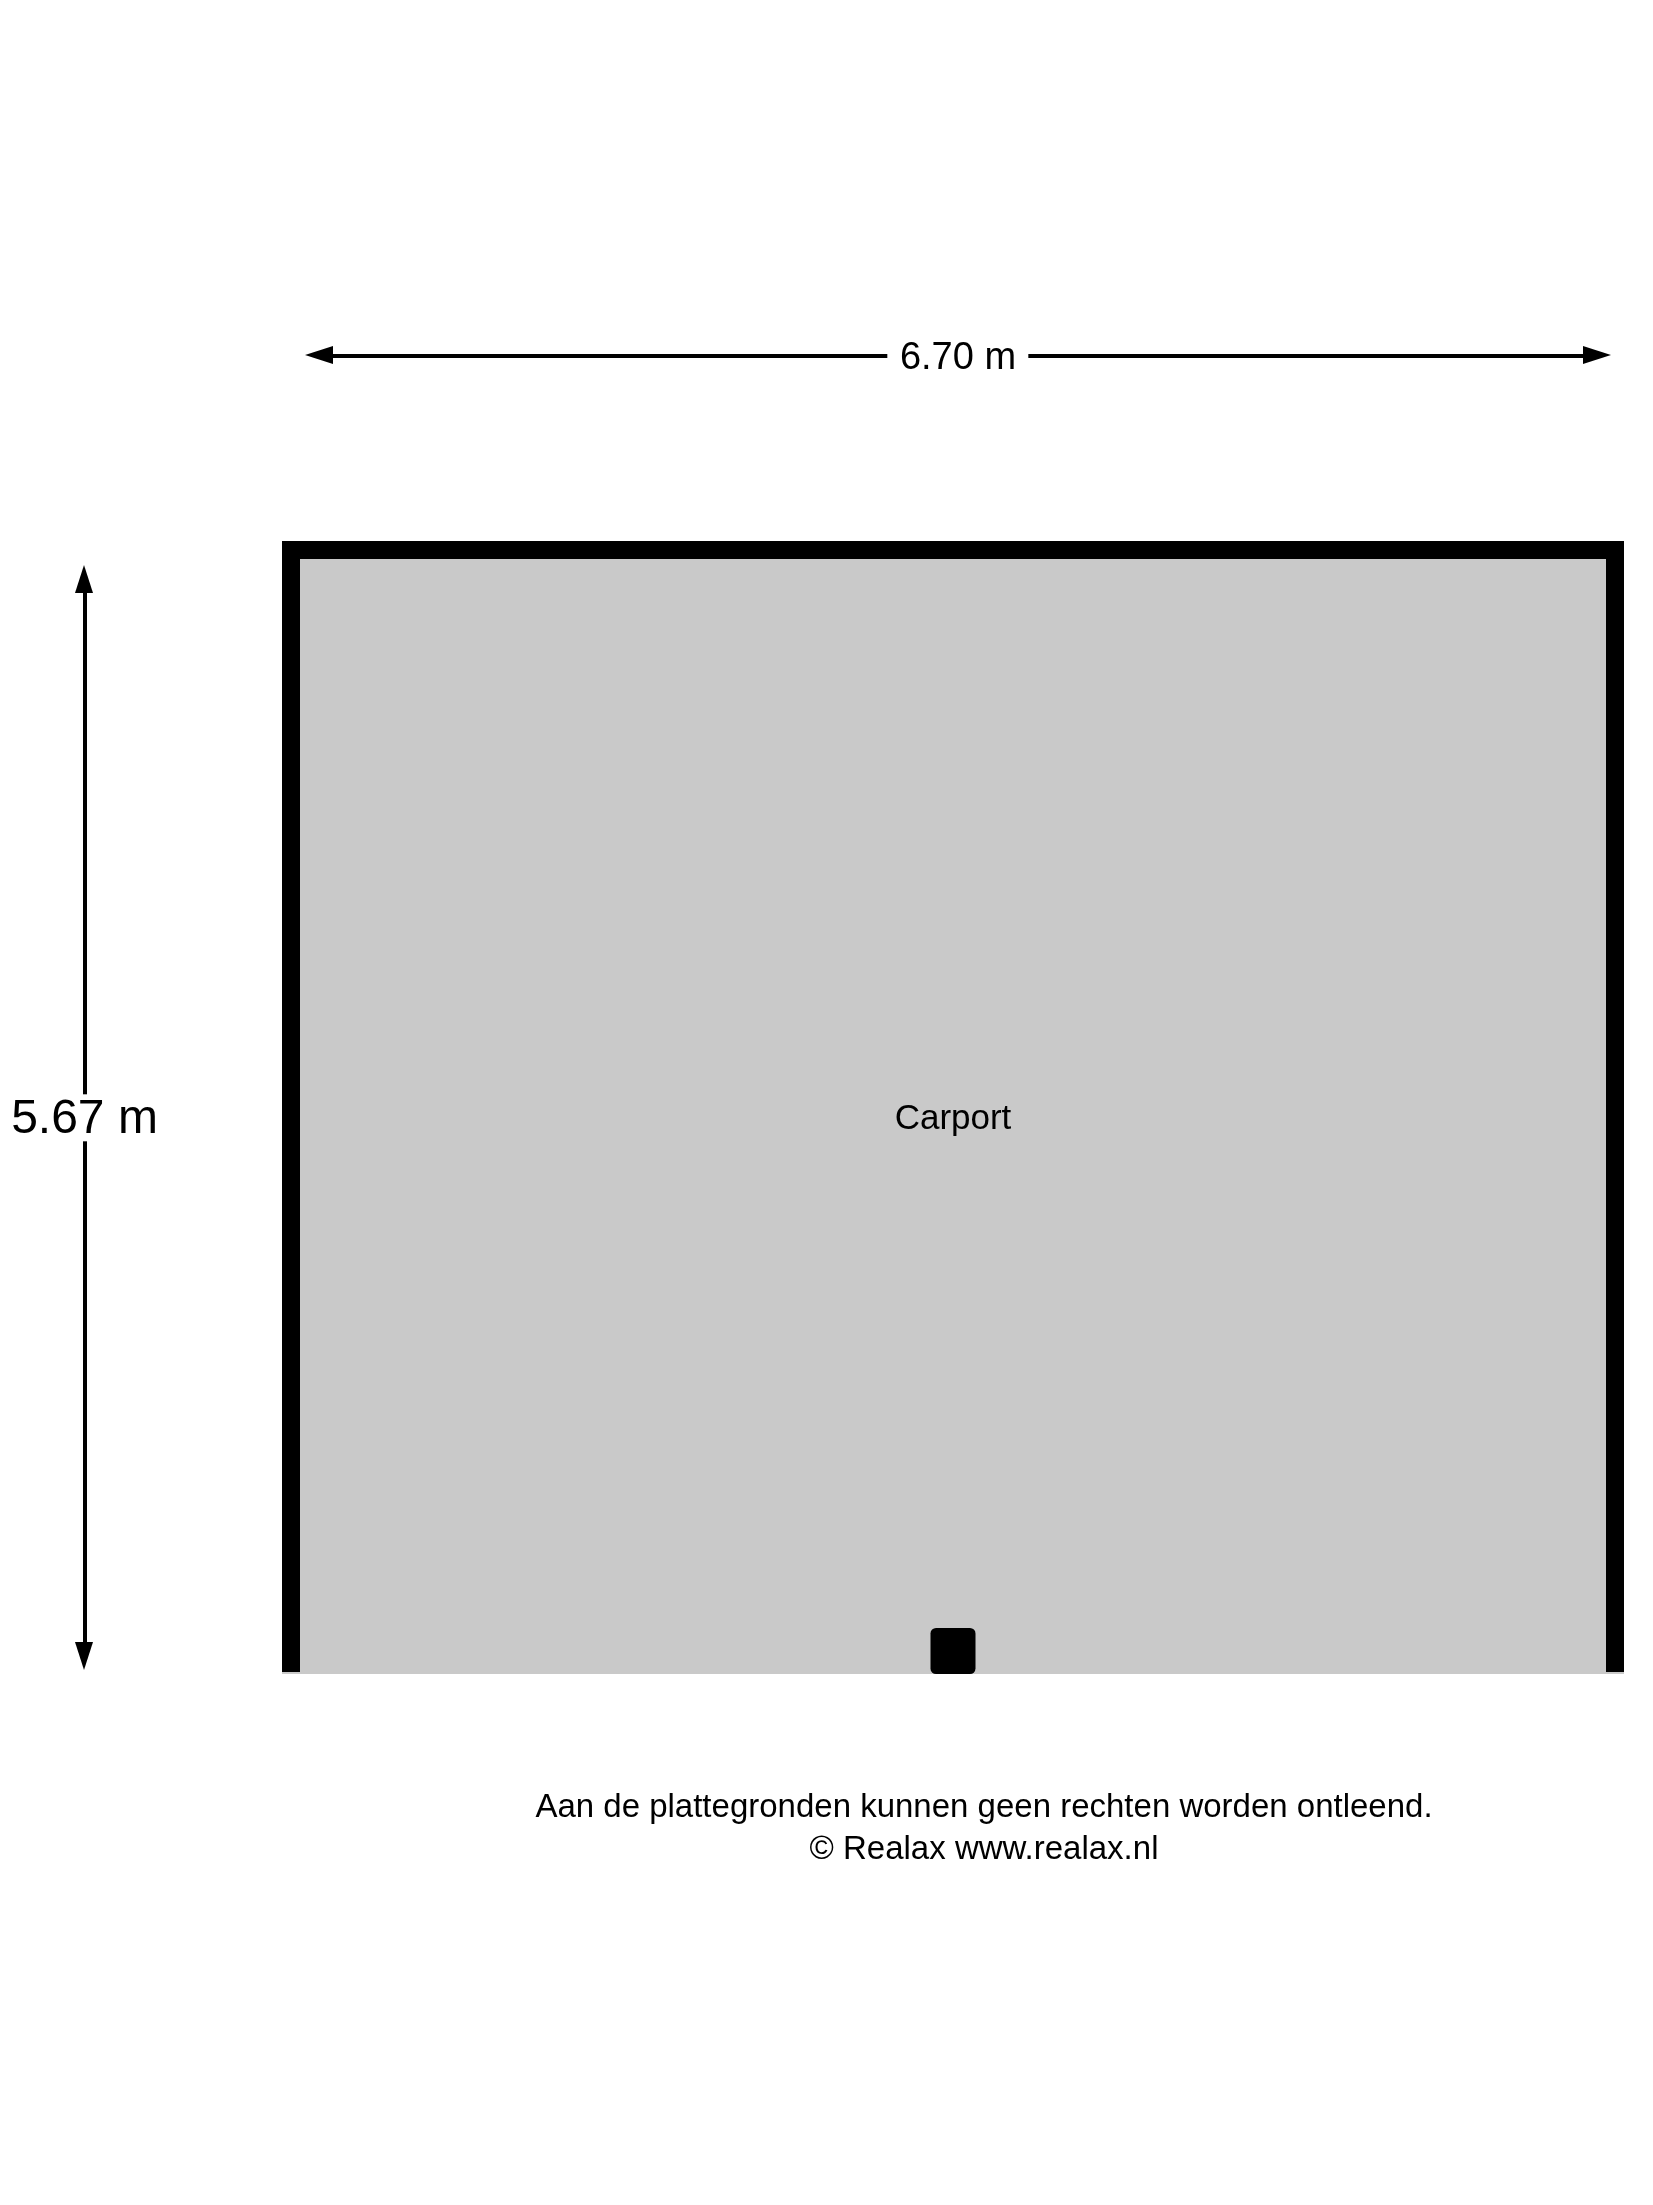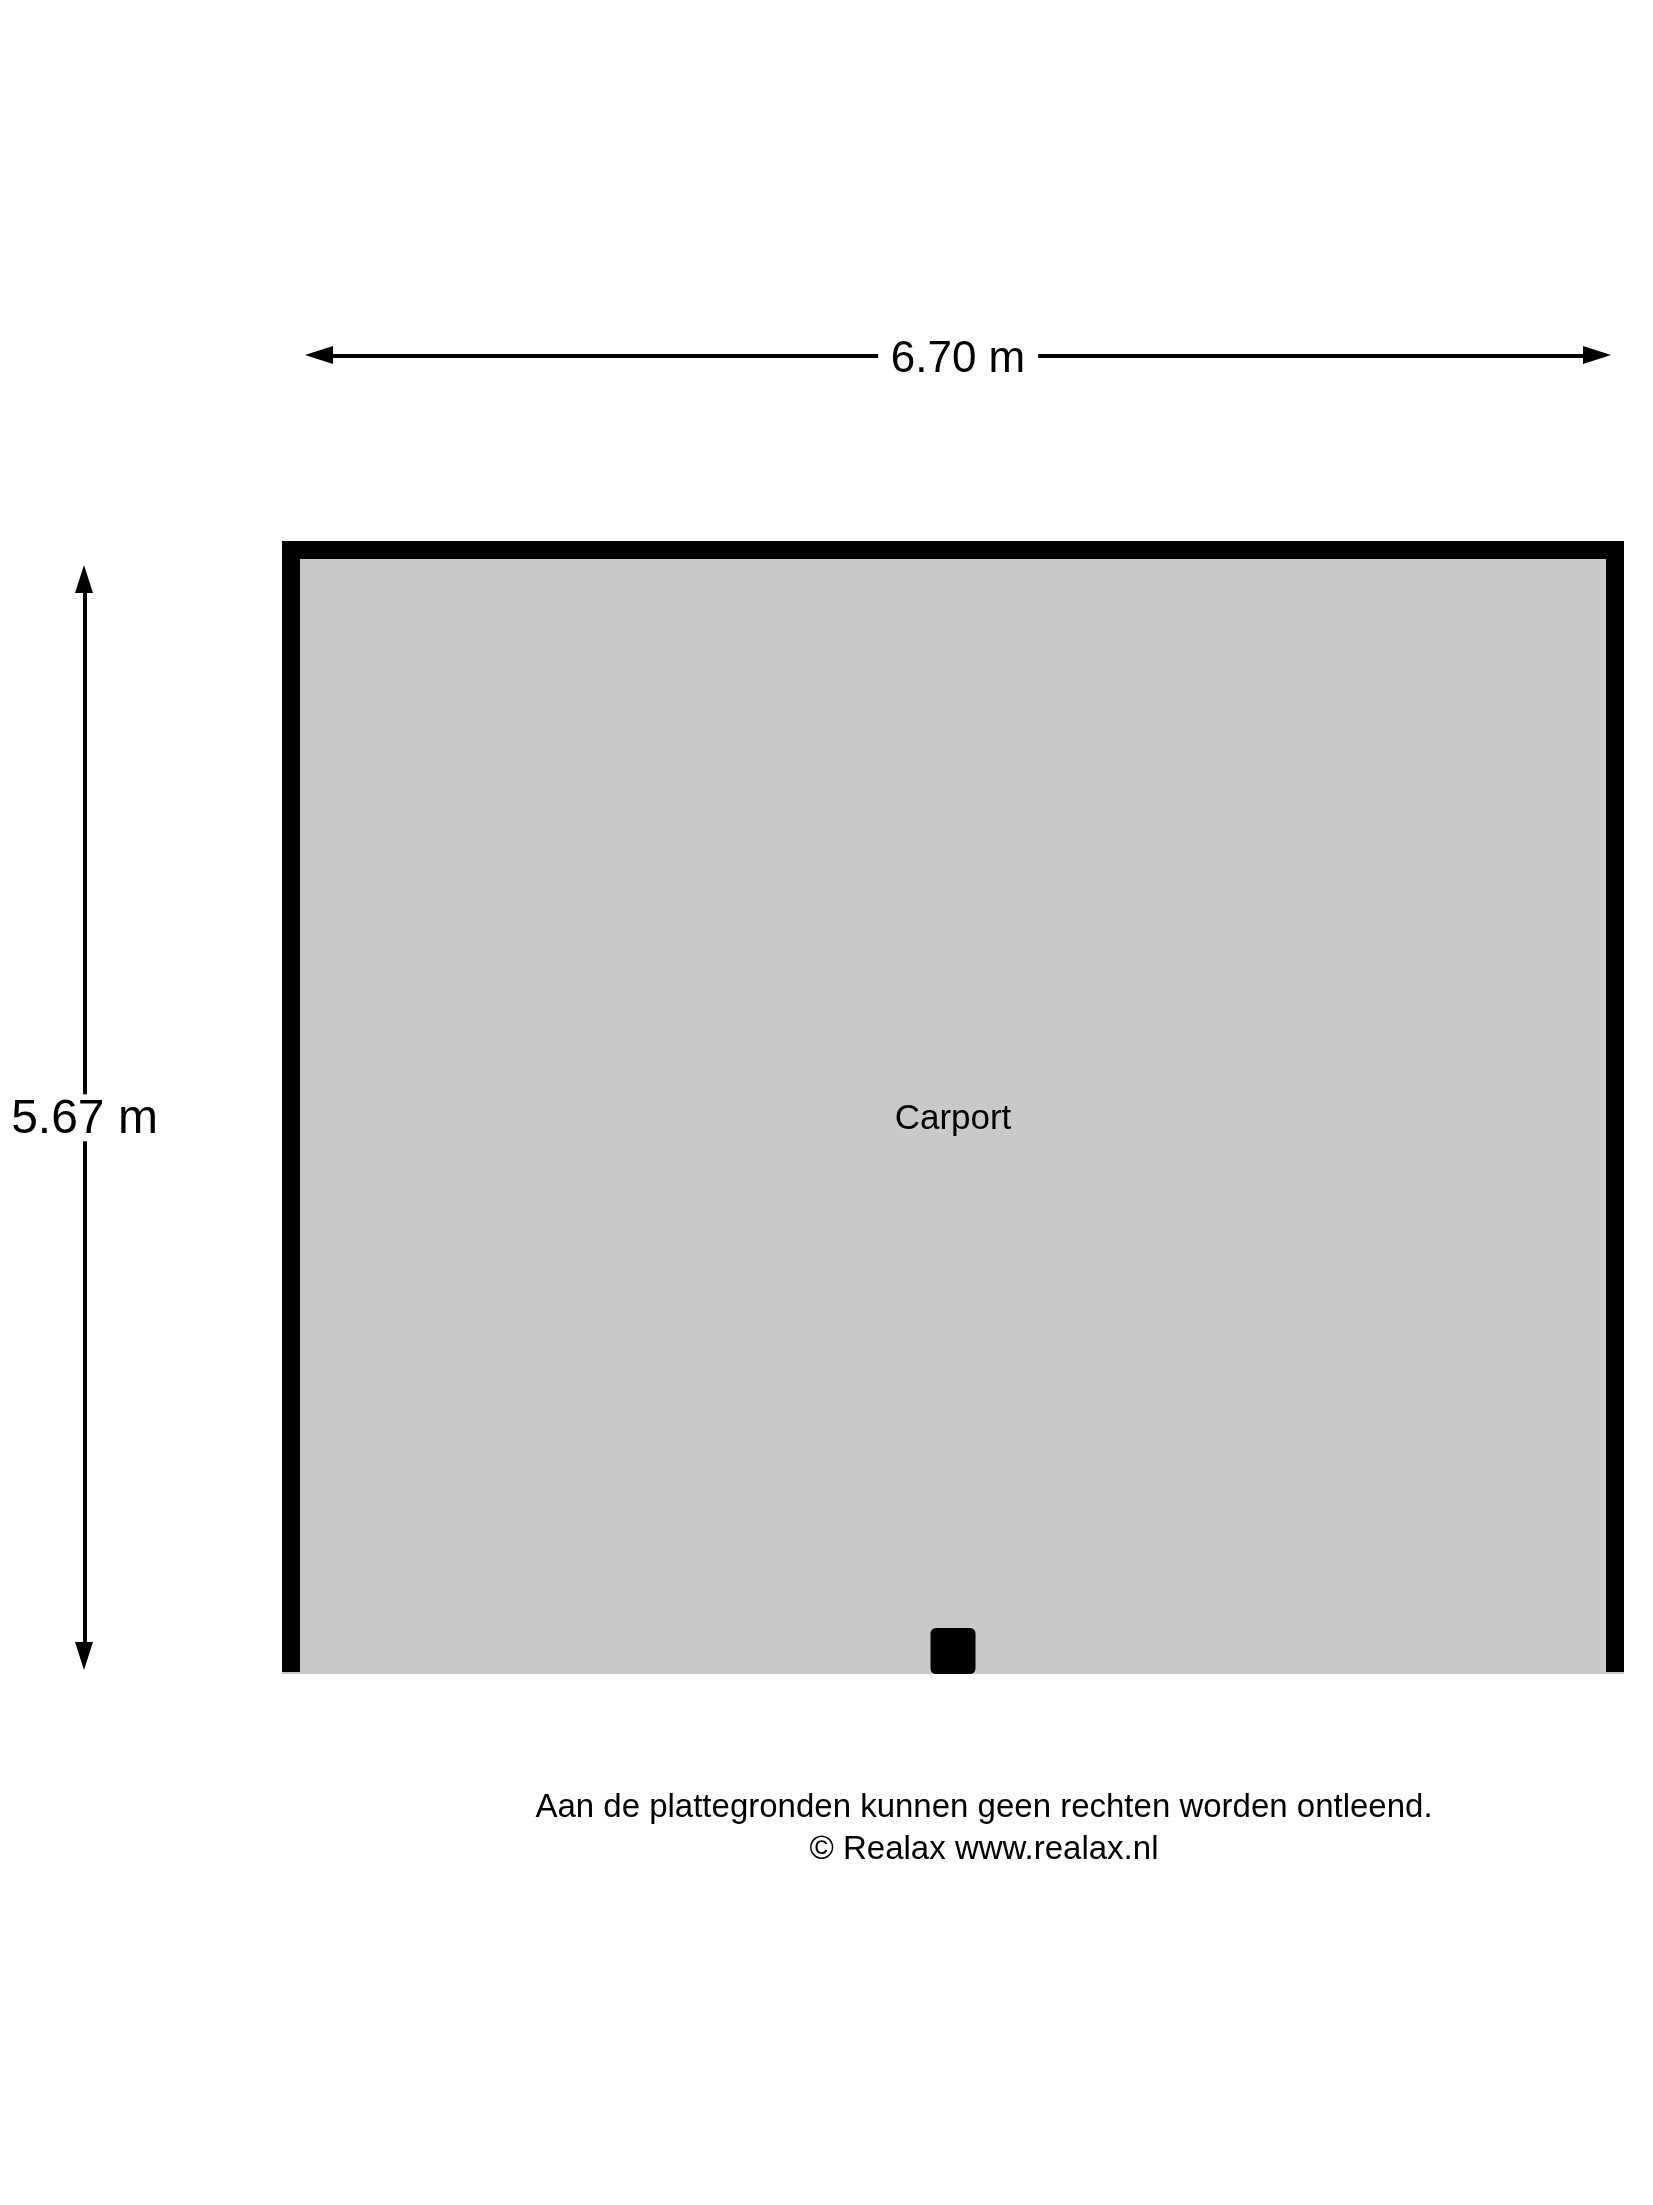--- a/index.html
+++ b/index.html
@@ -54,21 +54,21 @@
     border-top: 9.5px solid transparent;
     border-bottom: 9.5px solid transparent;
   }
   .dim-h .dim-label {
     position: absolute;
     left: 50%;
     top: 50%;
     transform: translate(-50%, -50%);
     background: var(--background);
     padding: 0 12.6px;
-    font-size: 44px;
+    font-size: 38px;
     line-height: 41px;
     white-space: nowrap;
   }
 
   
   .dim-v {
     position: absolute;
     left: 64px;
     top: 565px;
     width: 41px;

